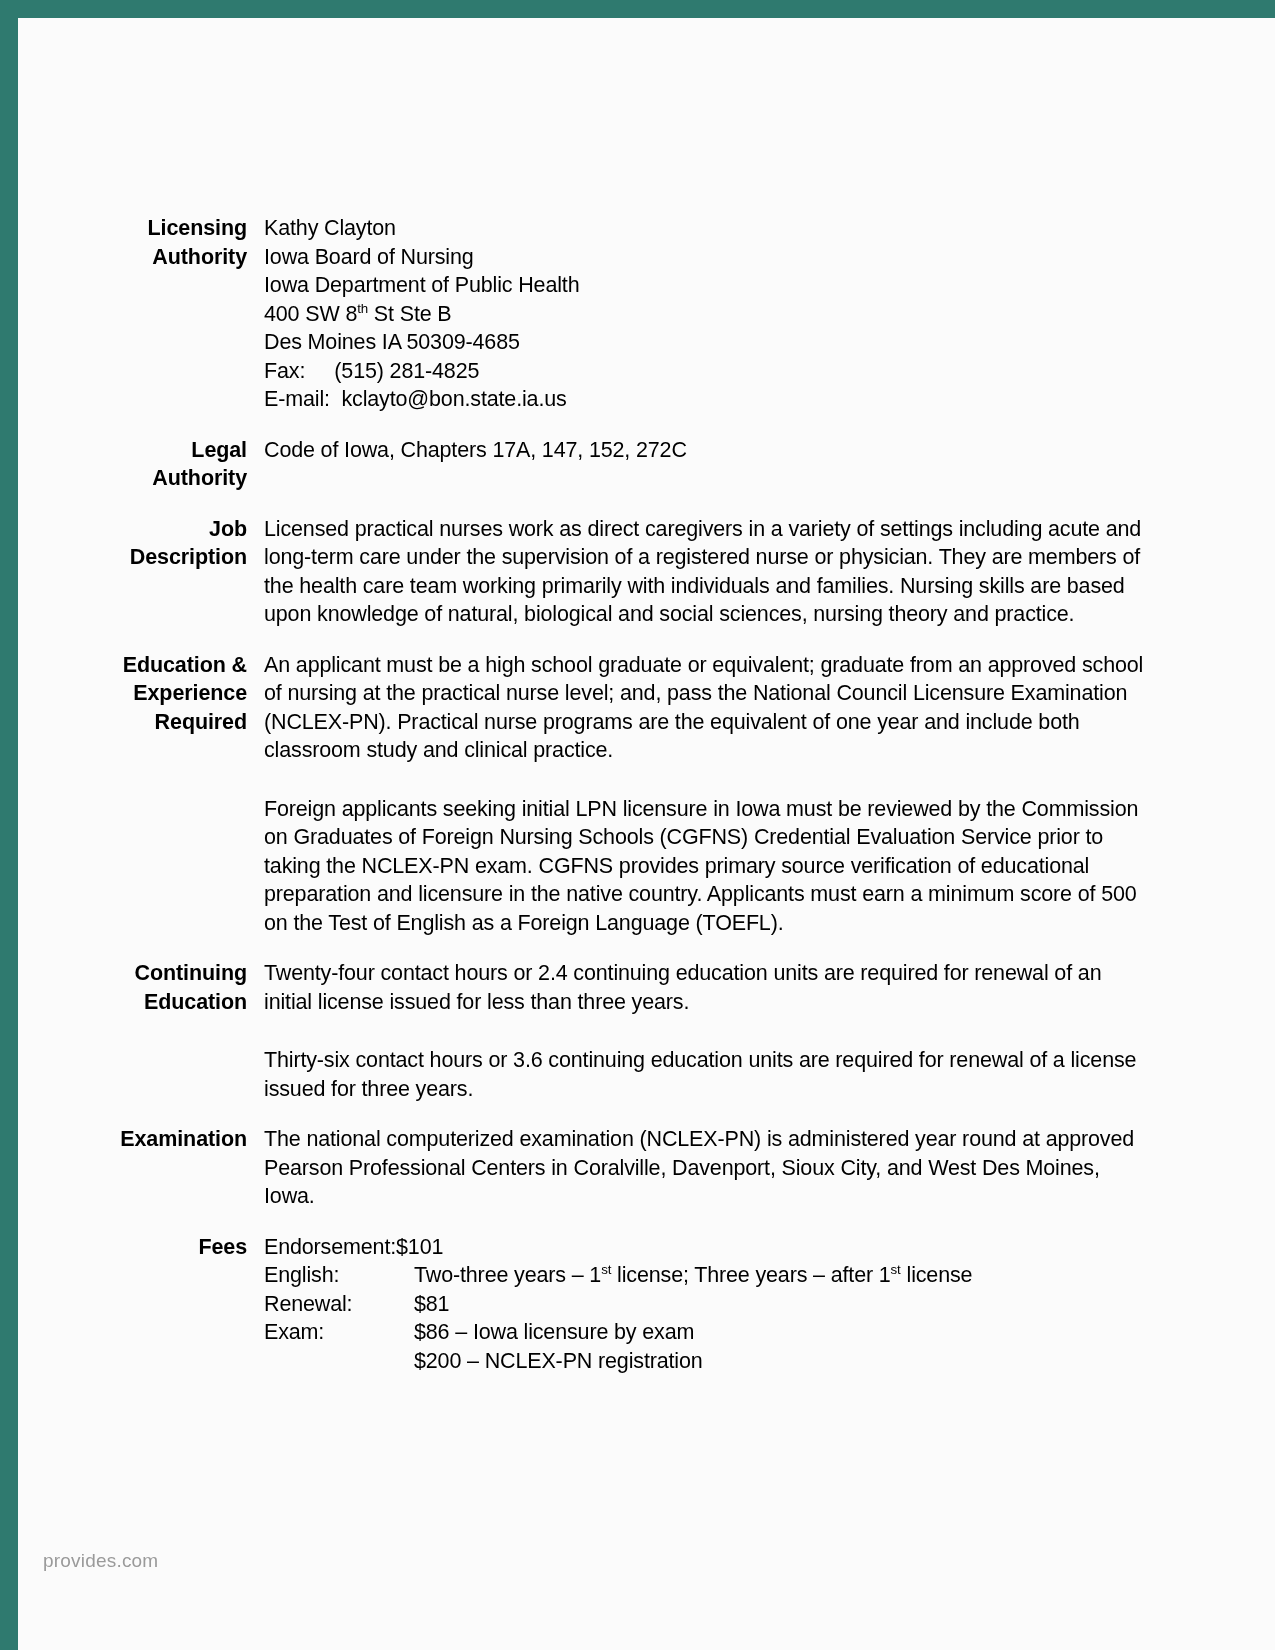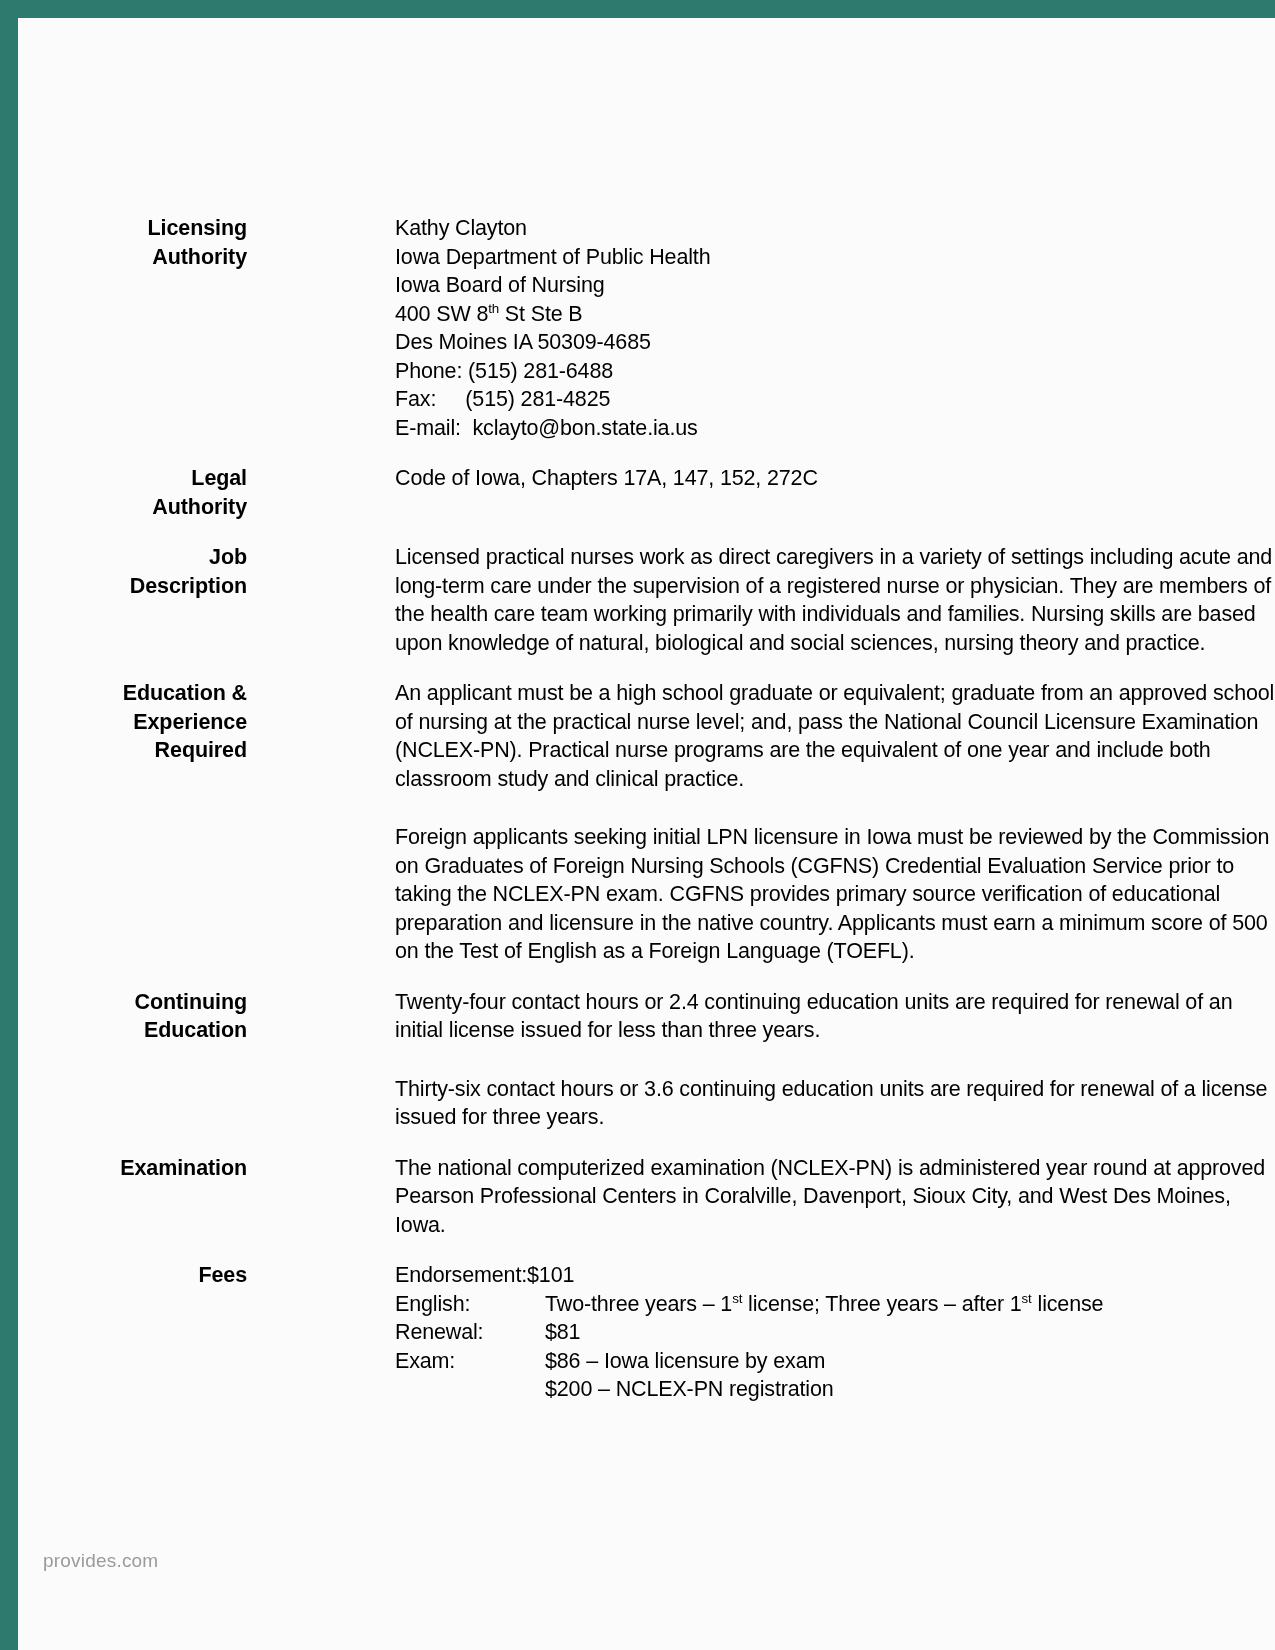--- a/index.html
+++ b/index.html
@@ -68,21 +68,20 @@
     position: absolute;
     left: 0;
     top: 196px;
     width: 1257px;
   }
 
   .row {
     display: flex;
     align-items: flex-start;
     margin-bottom: 0;
-    justify-content: space-between;
   }
   .row + .row {
     margin-top: 22px;
   }
 
   .label-cell {
     width: 246px;
     min-width: 246px;
     text-align: right;
     padding-right: 17px;
@@ -154,25 +153,24 @@
 
     <div class="doc-body">
 
       <div class="row">
         <div class="label-cell">
           <div>Licensing</div>
           <div>Authority</div>
         </div>
         <div class="content-cell">
           <div class="line">Kathy Clayton</div>
+          <div class="line">Iowa Board of Nursing</div>
           <div class="line">Iowa Department of Public Health</div>
-          <div class="line">Iowa Board of Nursing</div>
           <div class="line"><span>400 SW 8</span><sup>th</sup><span> St Ste B</span></div>
           <div class="line">Des Moines IA 50309-4685</div>
-          <div class="line">Phone: (515) 281-6488</div>
           <div class="line">Fax:     (515) 281-4825</div>
           <div class="line">E-mail:  kclayto@bon.state.ia.us</div>
         </div>
       </div>
 
       <div class="row">
         <div class="label-cell">
           <div>Legal</div>
           <div>Authority</div>
         </div>

